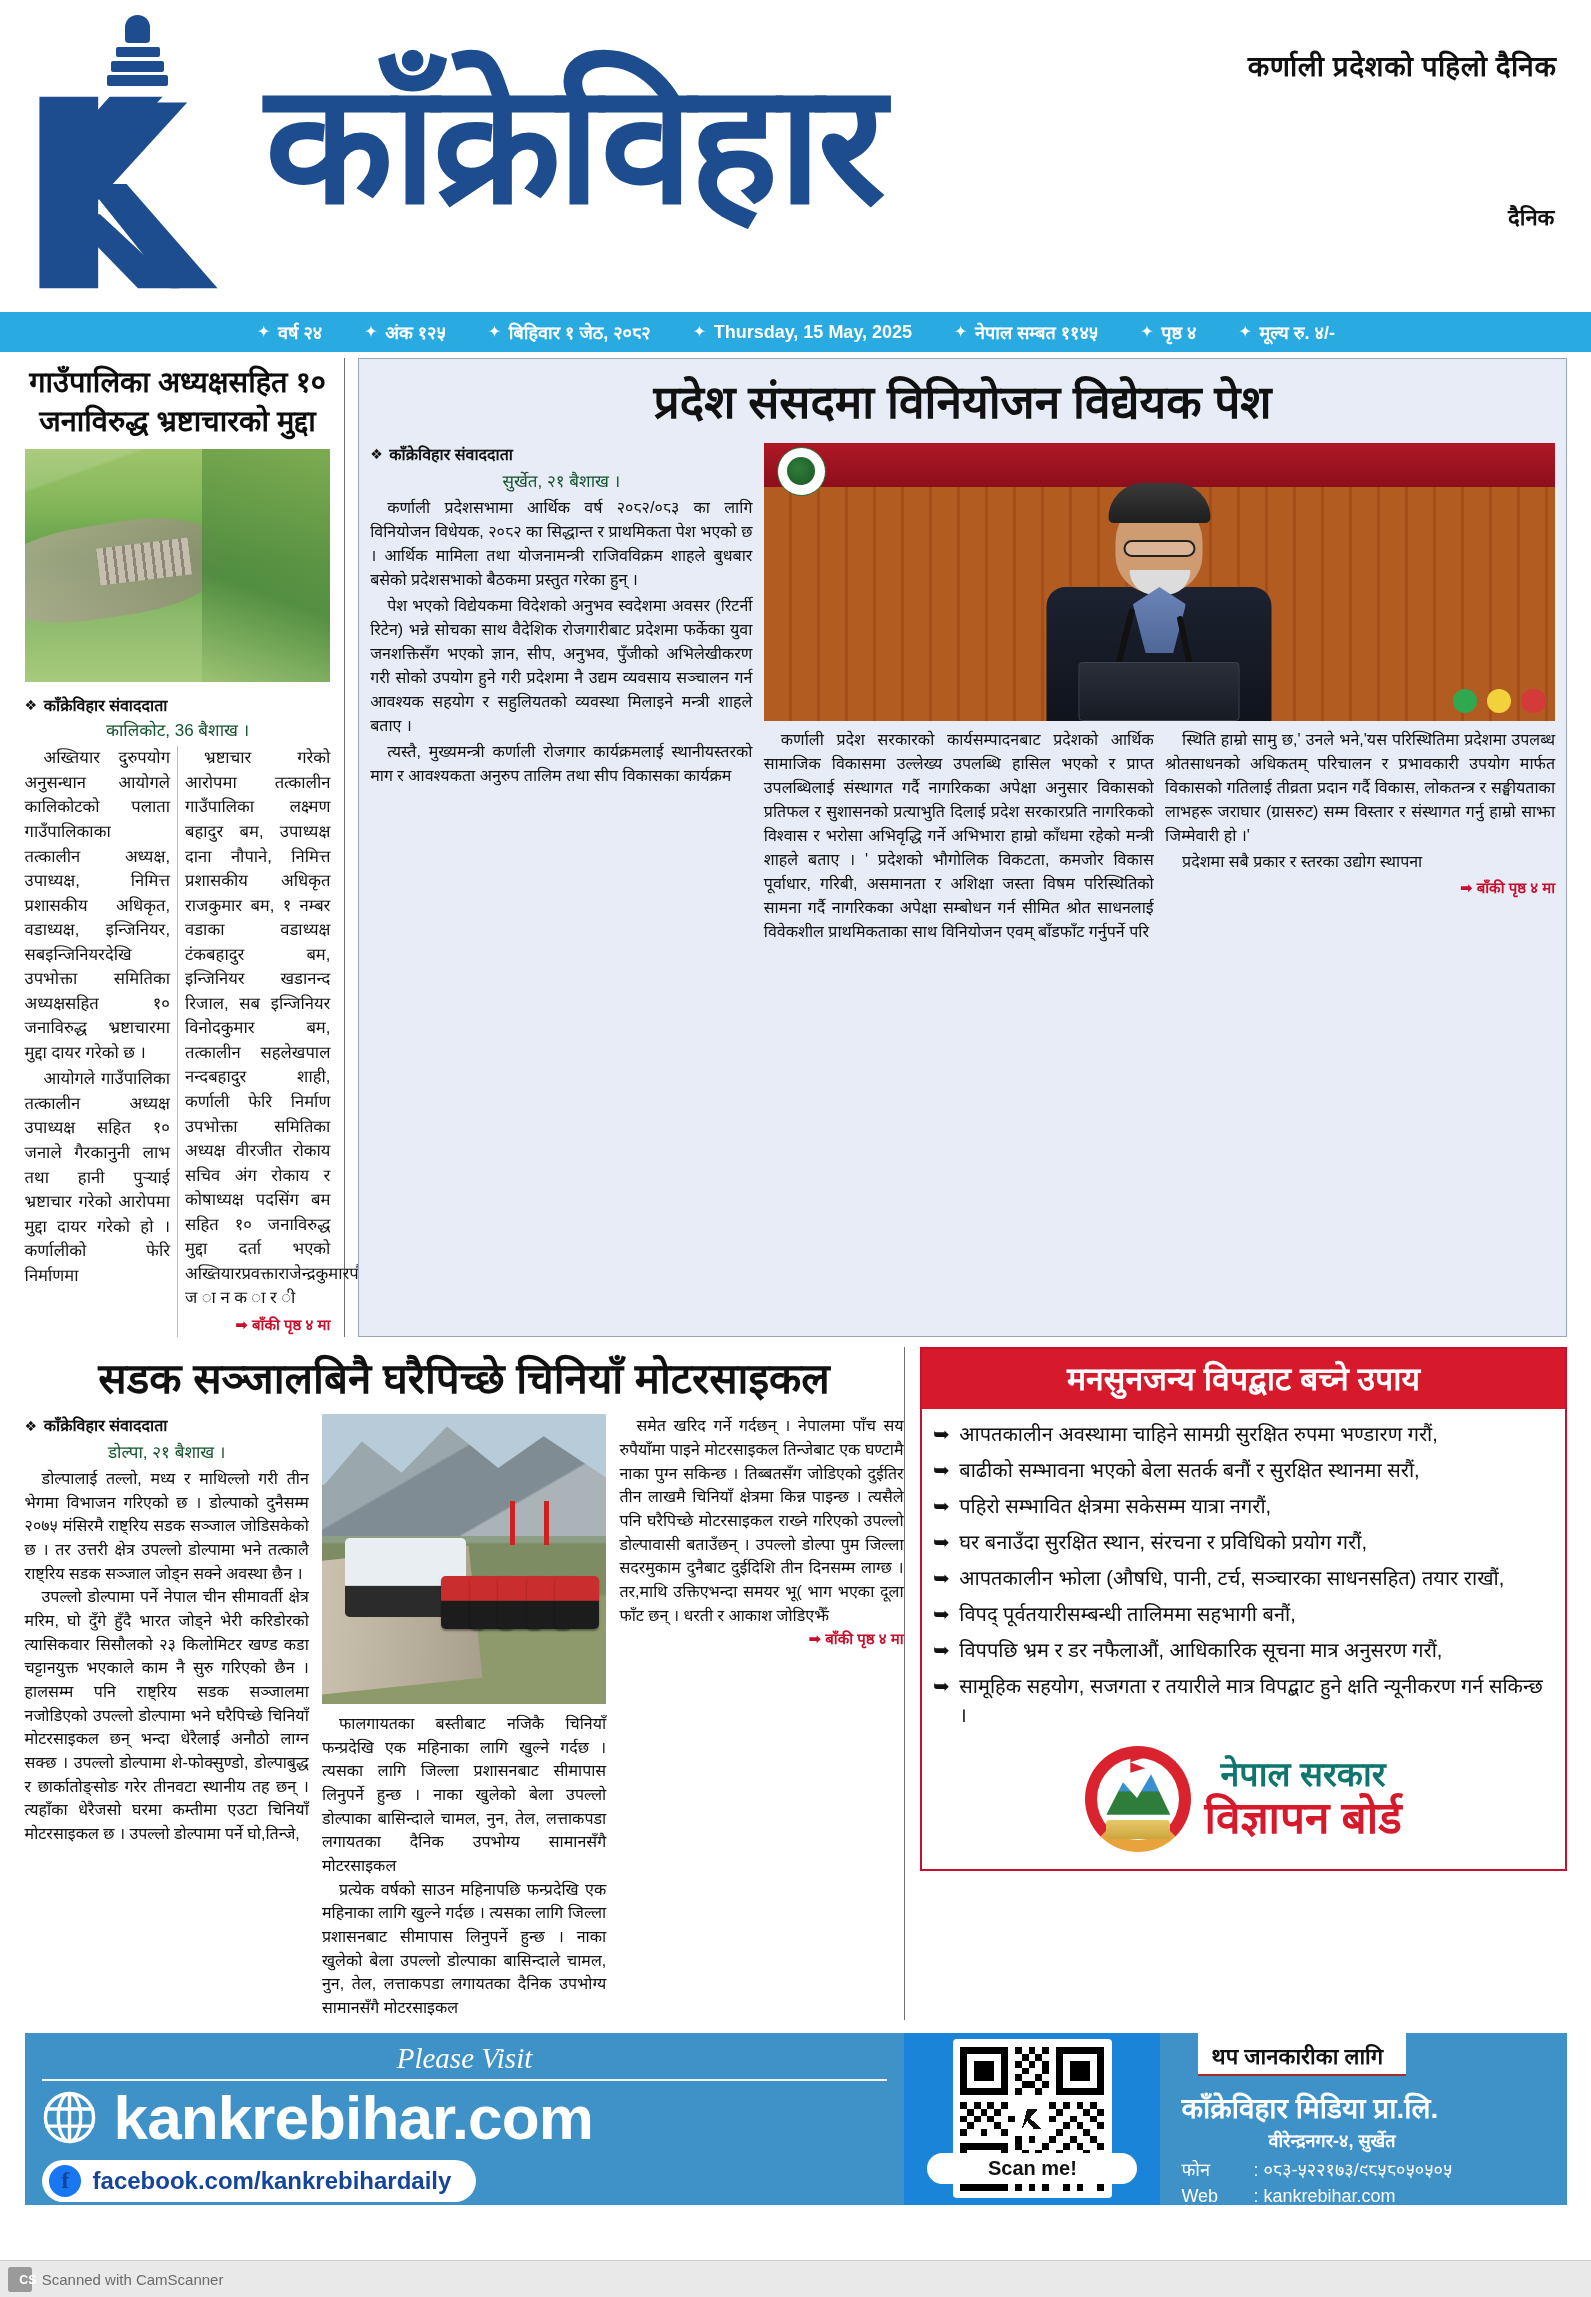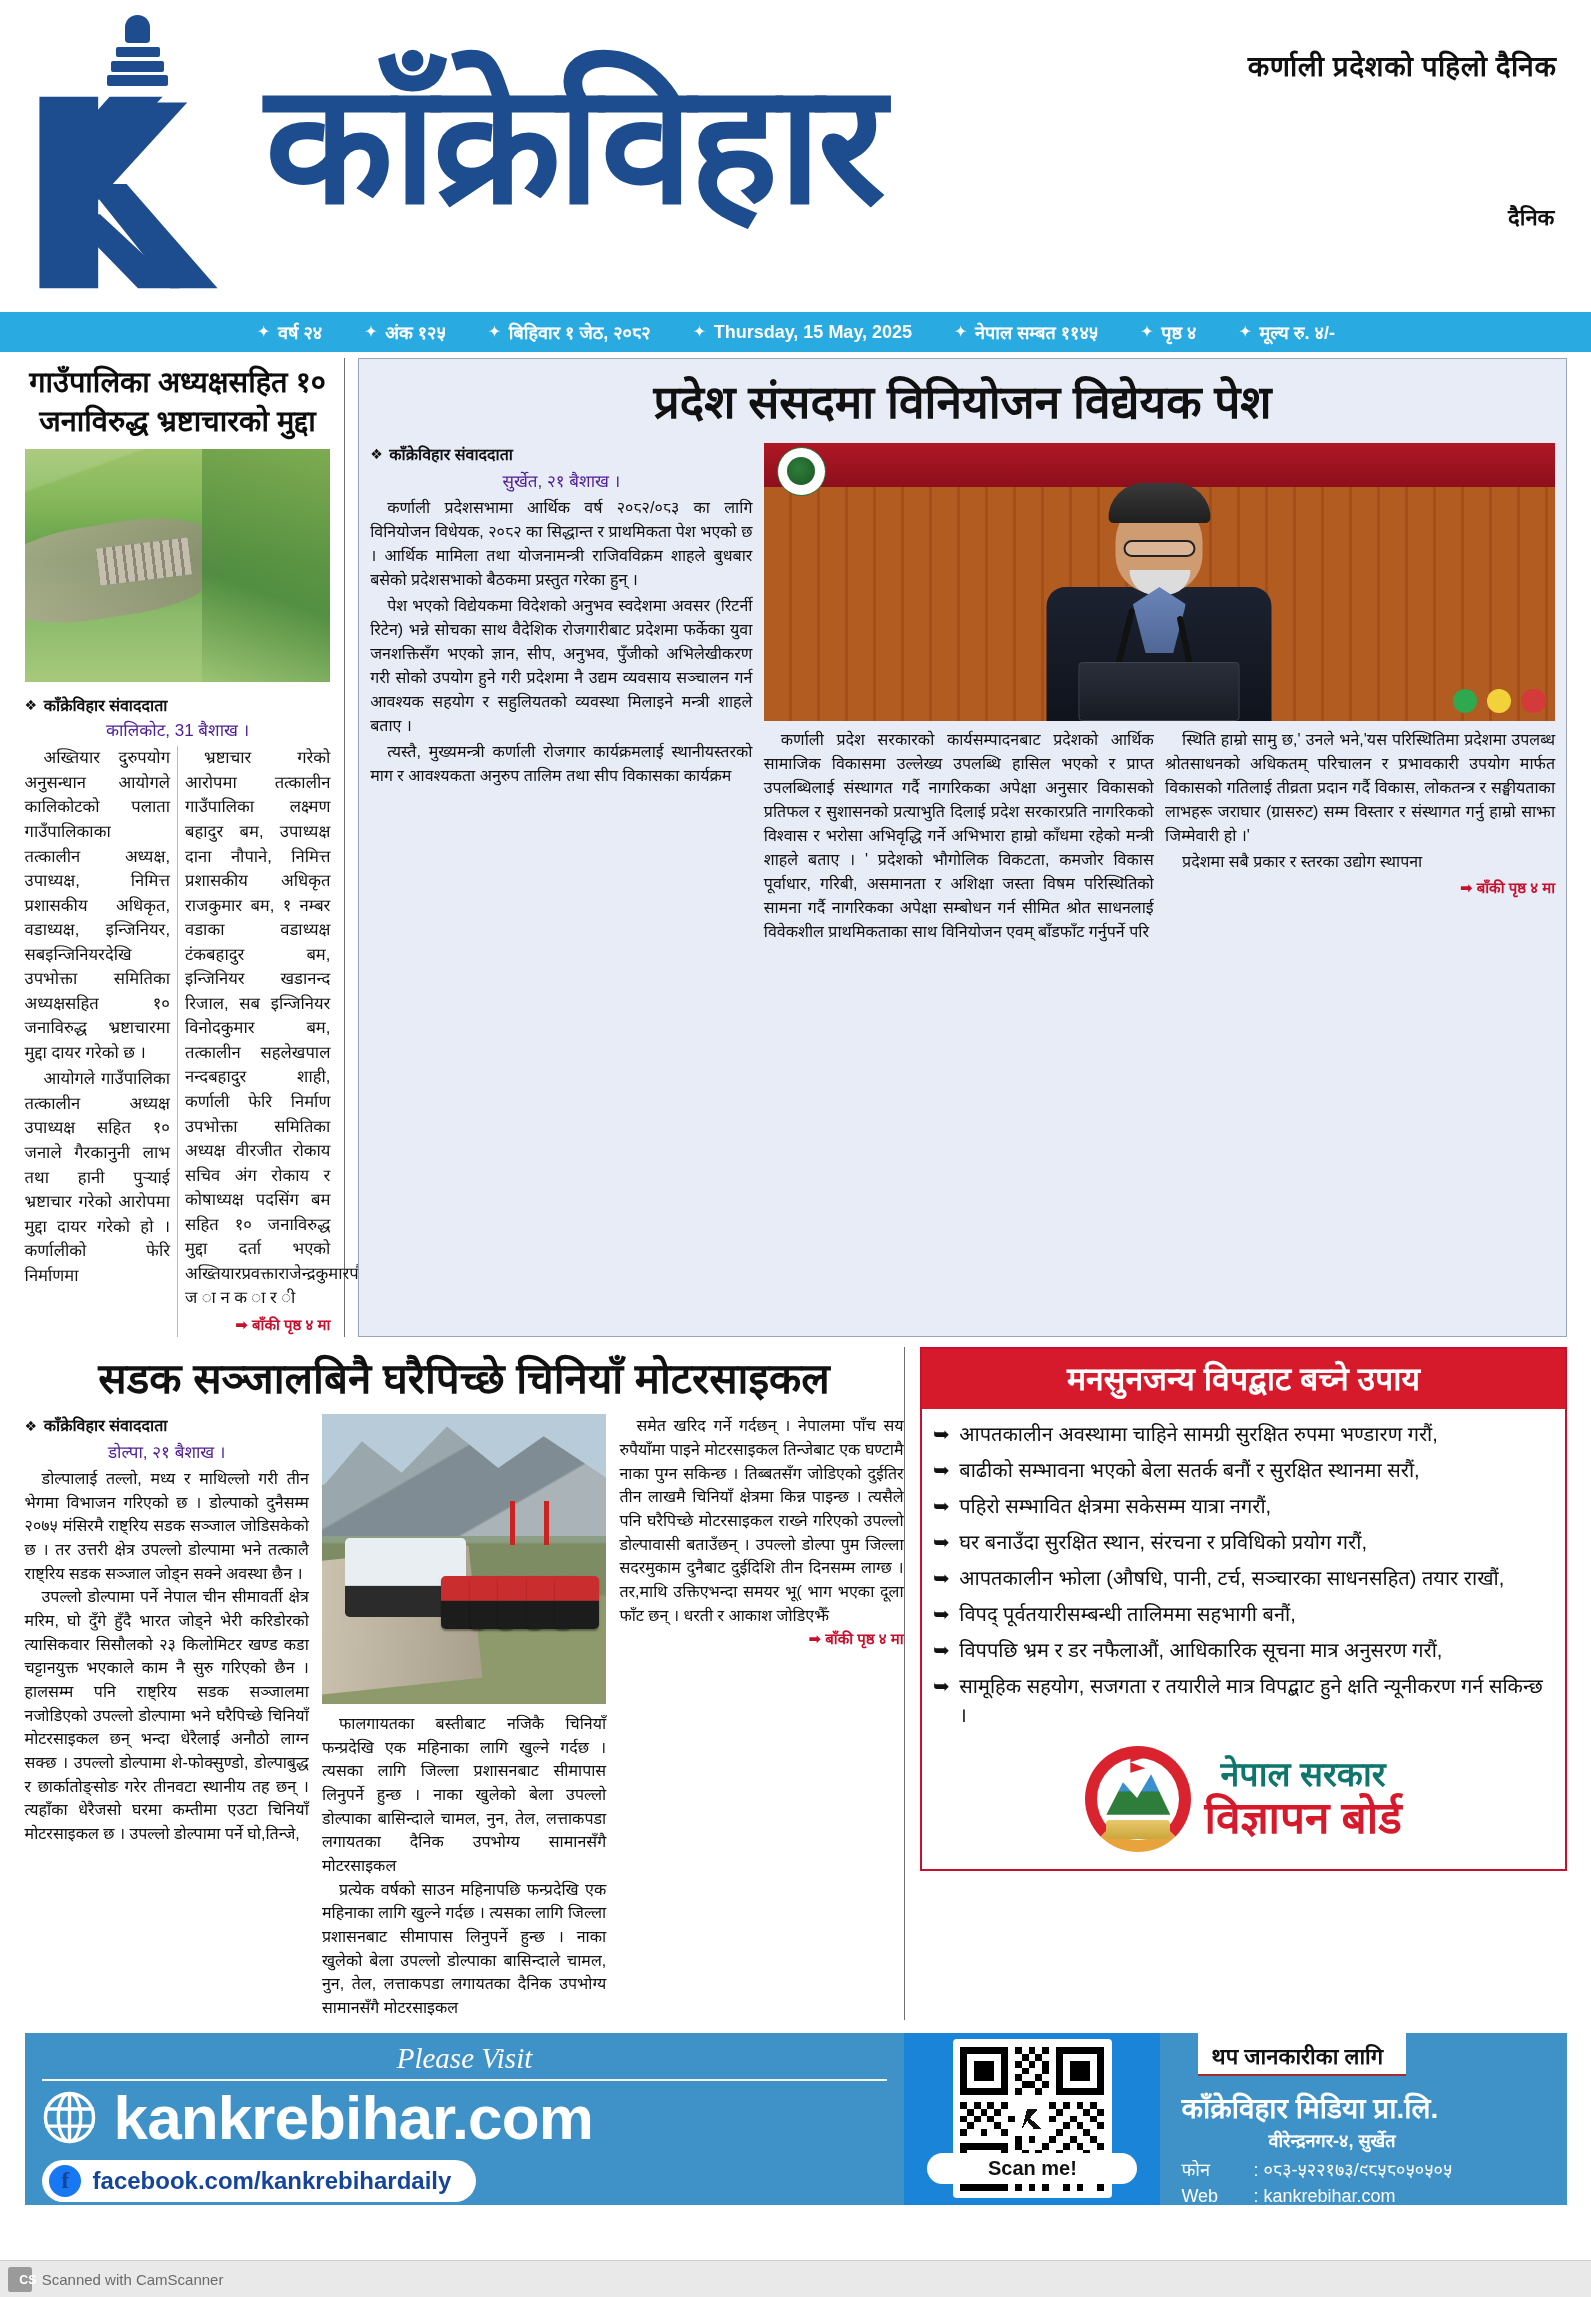--- a/index.html
+++ b/index.html
@@ -106,21 +106,21 @@
   .photo-houses { position:absolute; left:24%; top:40%; width:30%; height:16%;
      background: repeating-linear-gradient(90deg,#c9c2b3 0 6.6px,#8d8578 6.6px 9.5px);
      transform: rotate(-7deg); opacity:.9; }
 
   .byline { margin-top: 11.4px; }
   .byline-name {
     font-size: 16px; font-weight: 700; color: #111;
     display: flex; align-items: center; gap: 6.6px;
   }
   .flower { color:#111; font-size: 14px; }
-  .byline-place { font-size: 17px; text-align: center; color:#4c1d95; padding: 1.9px 0 1.9px 0;}
+  .byline-place { font-size: 17px; text-align: center; color:#14532d; padding: 1.9px 0 1.9px 0;}
 
   .twocol { column-count: 2; column-gap: 15px; column-rule: 0.9px solid #b9b9b9; margin-top: 3.8px; }
   .bodytext {
     font-size: 16.6px; line-height: 1.48; text-align: justify;
     color: #111; text-justify: inter-word;
   }
   .bodytext p { text-indent: 19px; margin-bottom: 1.9px; }
 
   .contmark {
     color: #c8102e; font-weight: 700; font-size: 15px; white-space: nowrap;
@@ -361,21 +361,21 @@
         <div class="photo">
           <div class="photo-hills">
               <div class="photo-houses"></div>
             </div>
         </div>
         <div class="byline">
           <div class="byline-name">
             <span class="flower">❖</span>
             <span>काँक्रेविहार संवाददाता</span>
           </div>
-          <div class="byline-place">कालिकोट, 31 बैशाख ।</div>
+          <div class="byline-place">कालिकोट, 36 बैशाख ।</div>
         </div>
         <div class="twocol">
           <div class="bodytext">
               <p>अख्तियार दुरुपयोग अनुसन्धान आयोगले कालिकोटको पलाता गाउँपालिकाका तत्कालीन अध्यक्ष, उपाध्यक्ष, निमित्त प्रशासकीय अधिकृत, वडाध्यक्ष, इन्जिनियर, सबइन्जिनियरदेखि उपभोक्ता समितिका अध्यक्षसहित १० जनाविरुद्ध भ्रष्टाचारमा मुद्दा दायर गरेको छ ।</p>
               <p>आयोगले गाउँपालिका तत्कालीन अध्यक्ष उपाध्यक्ष सहित १० जनाले गैरकानुनी लाभ तथा हानी पुर्‍याई भ्रष्टाचार गरेको आरोपमा मुद्दा दायर गरेको हो । कर्णालीको फेरि निर्माणमा</p>
             </div>
           <div class="bodytext">
               <p>भ्रष्टाचार गरेको आरोपमा तत्कालीन गाउँपालिका लक्ष्मण बहादुर बम, उपाध्यक्ष दाना नौपाने, निमित्त प्रशासकीय अधिकृत राजकुमार बम, १ नम्बर वडाका वडाध्यक्ष टंकबहादुर बम, इन्जिनियर खडानन्द रिजाल, सब इन्जिनियर विनोदकुमार बम, तत्कालीन सहलेखपाल नन्दबहादुर शाही, कर्णाली फेरि निर्माण उपभोक्ता समितिका अध्यक्ष वीरजीत रोकाय सचिव अंग रोकाय र कोषाध्यक्ष पदसिंग बम सहित १० जनाविरुद्ध मुद्दा दर्ता भएको अख्तियारप्रवक्ताराजेन्द्रकुमारपौडेलेले ज ा न क ा र ी</p>
             </div>
           <div class="bodytext" style="text-align:right">

